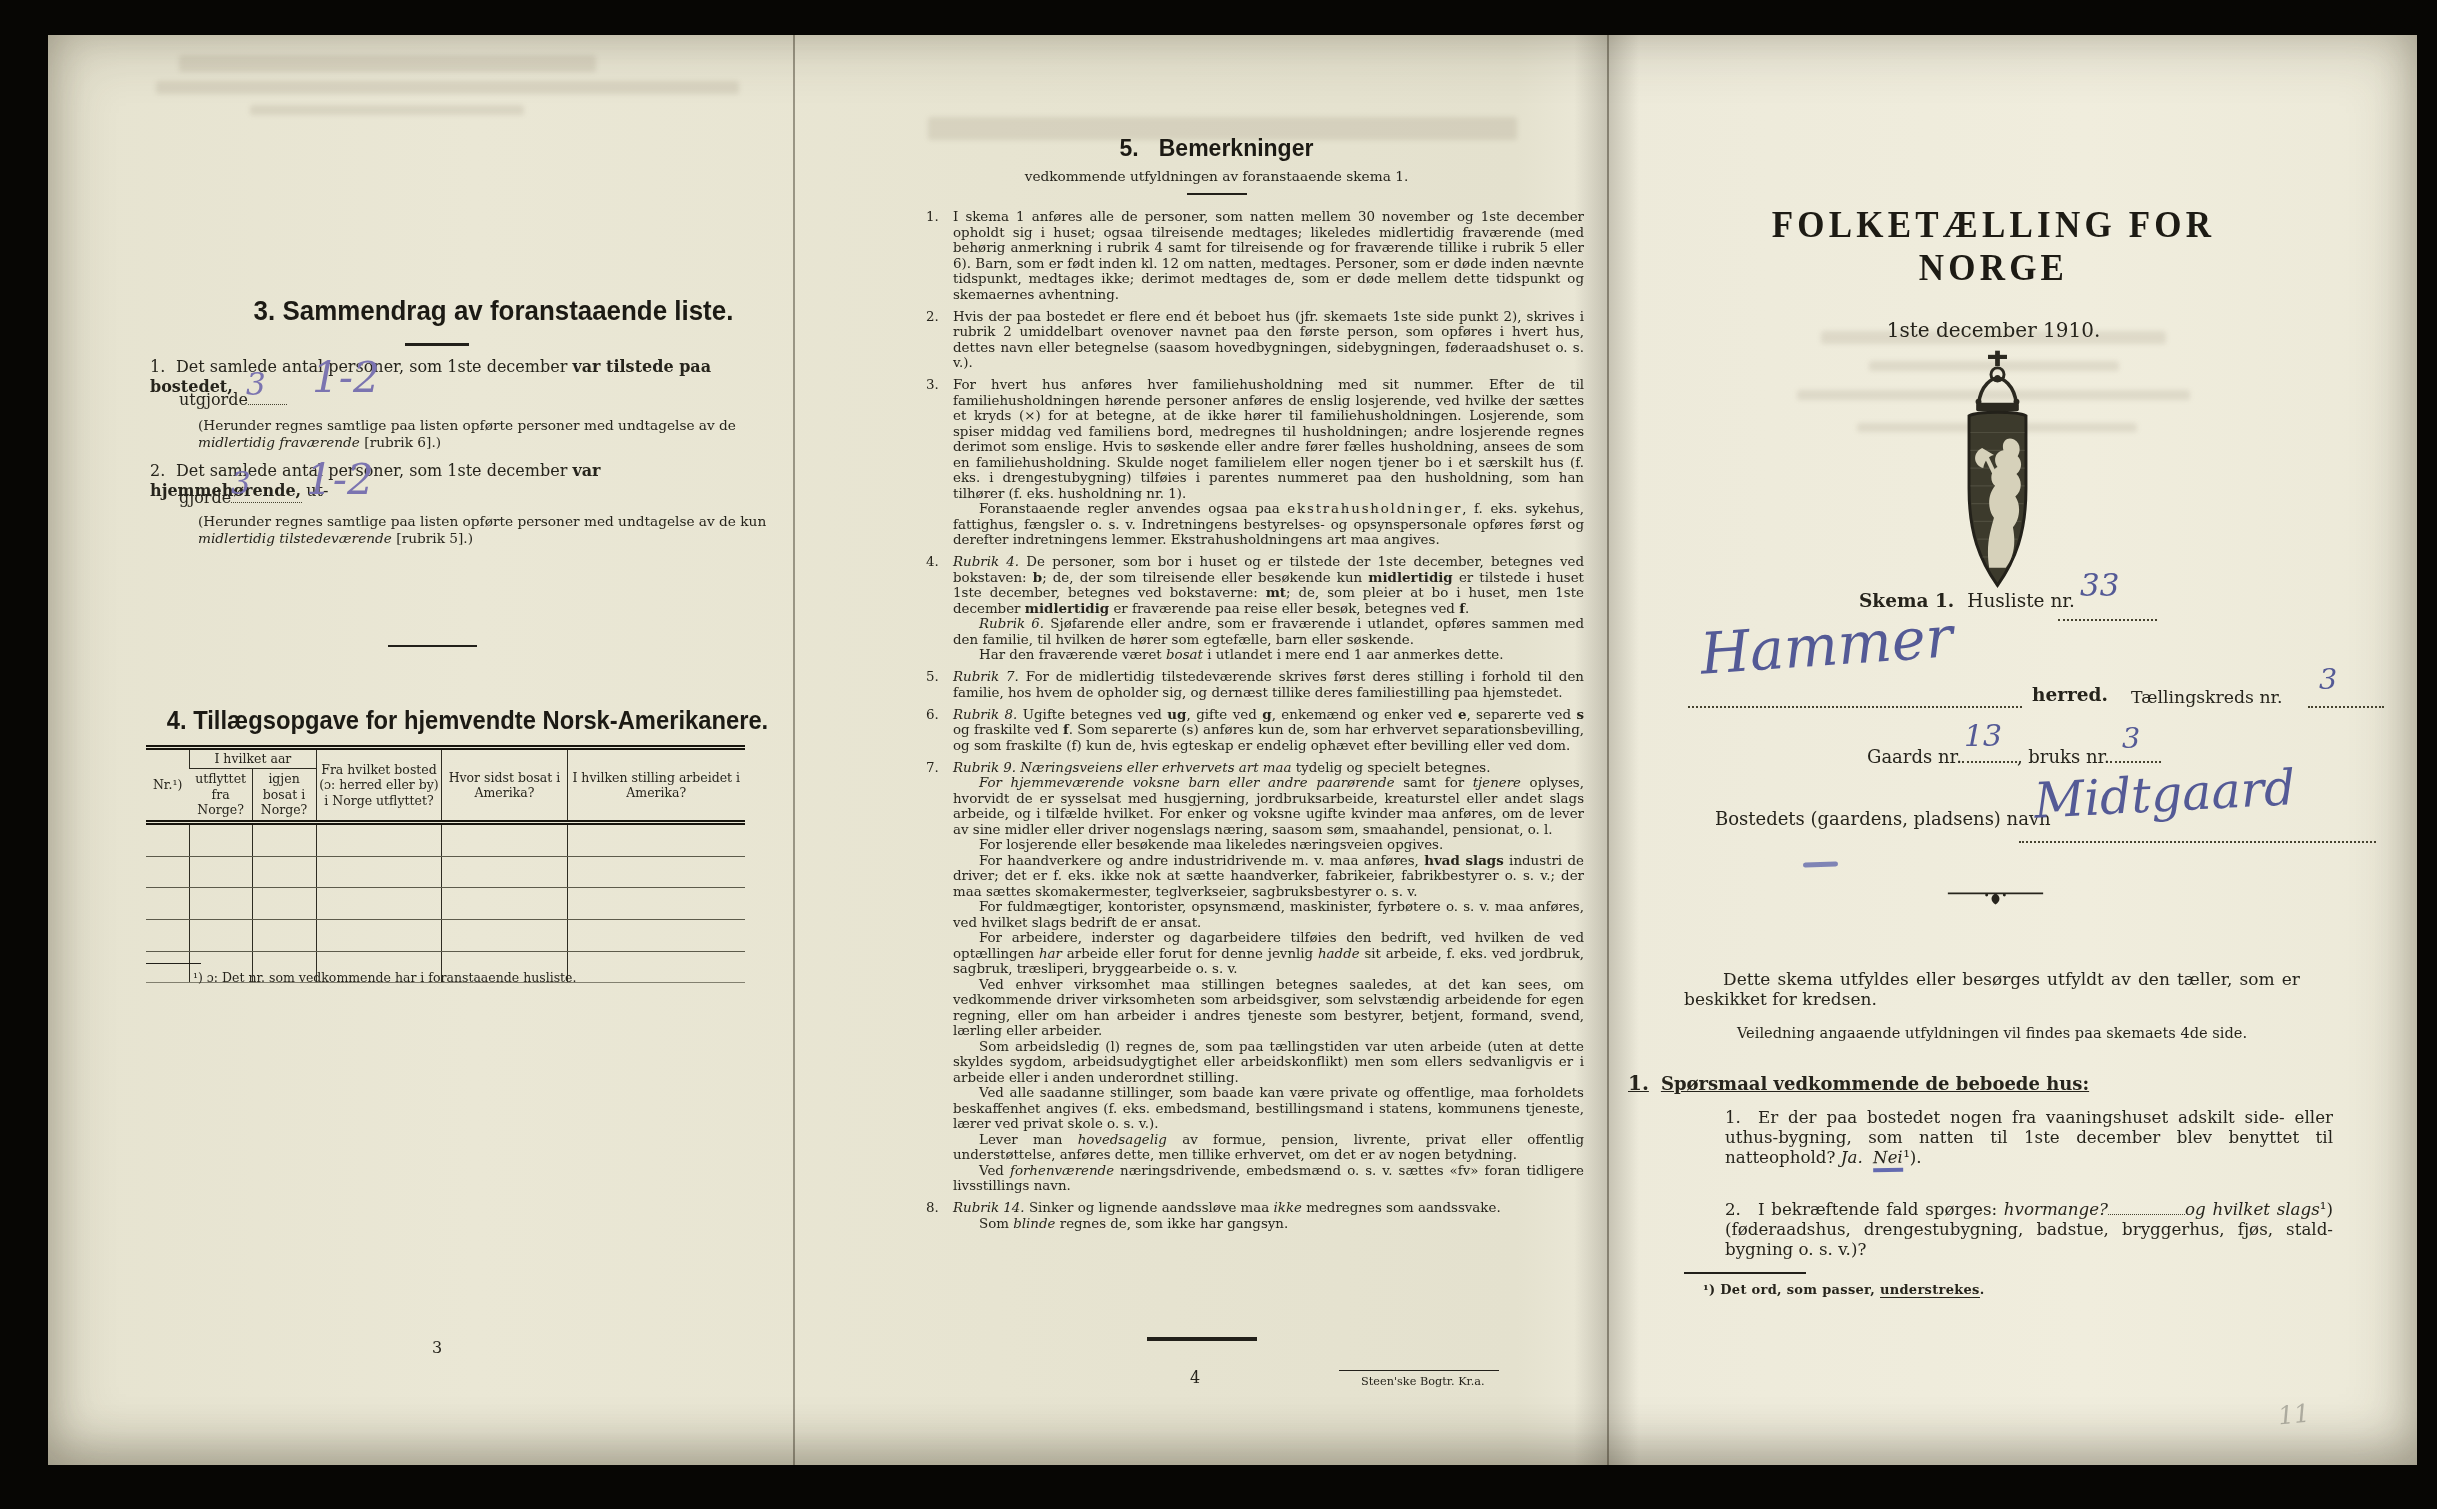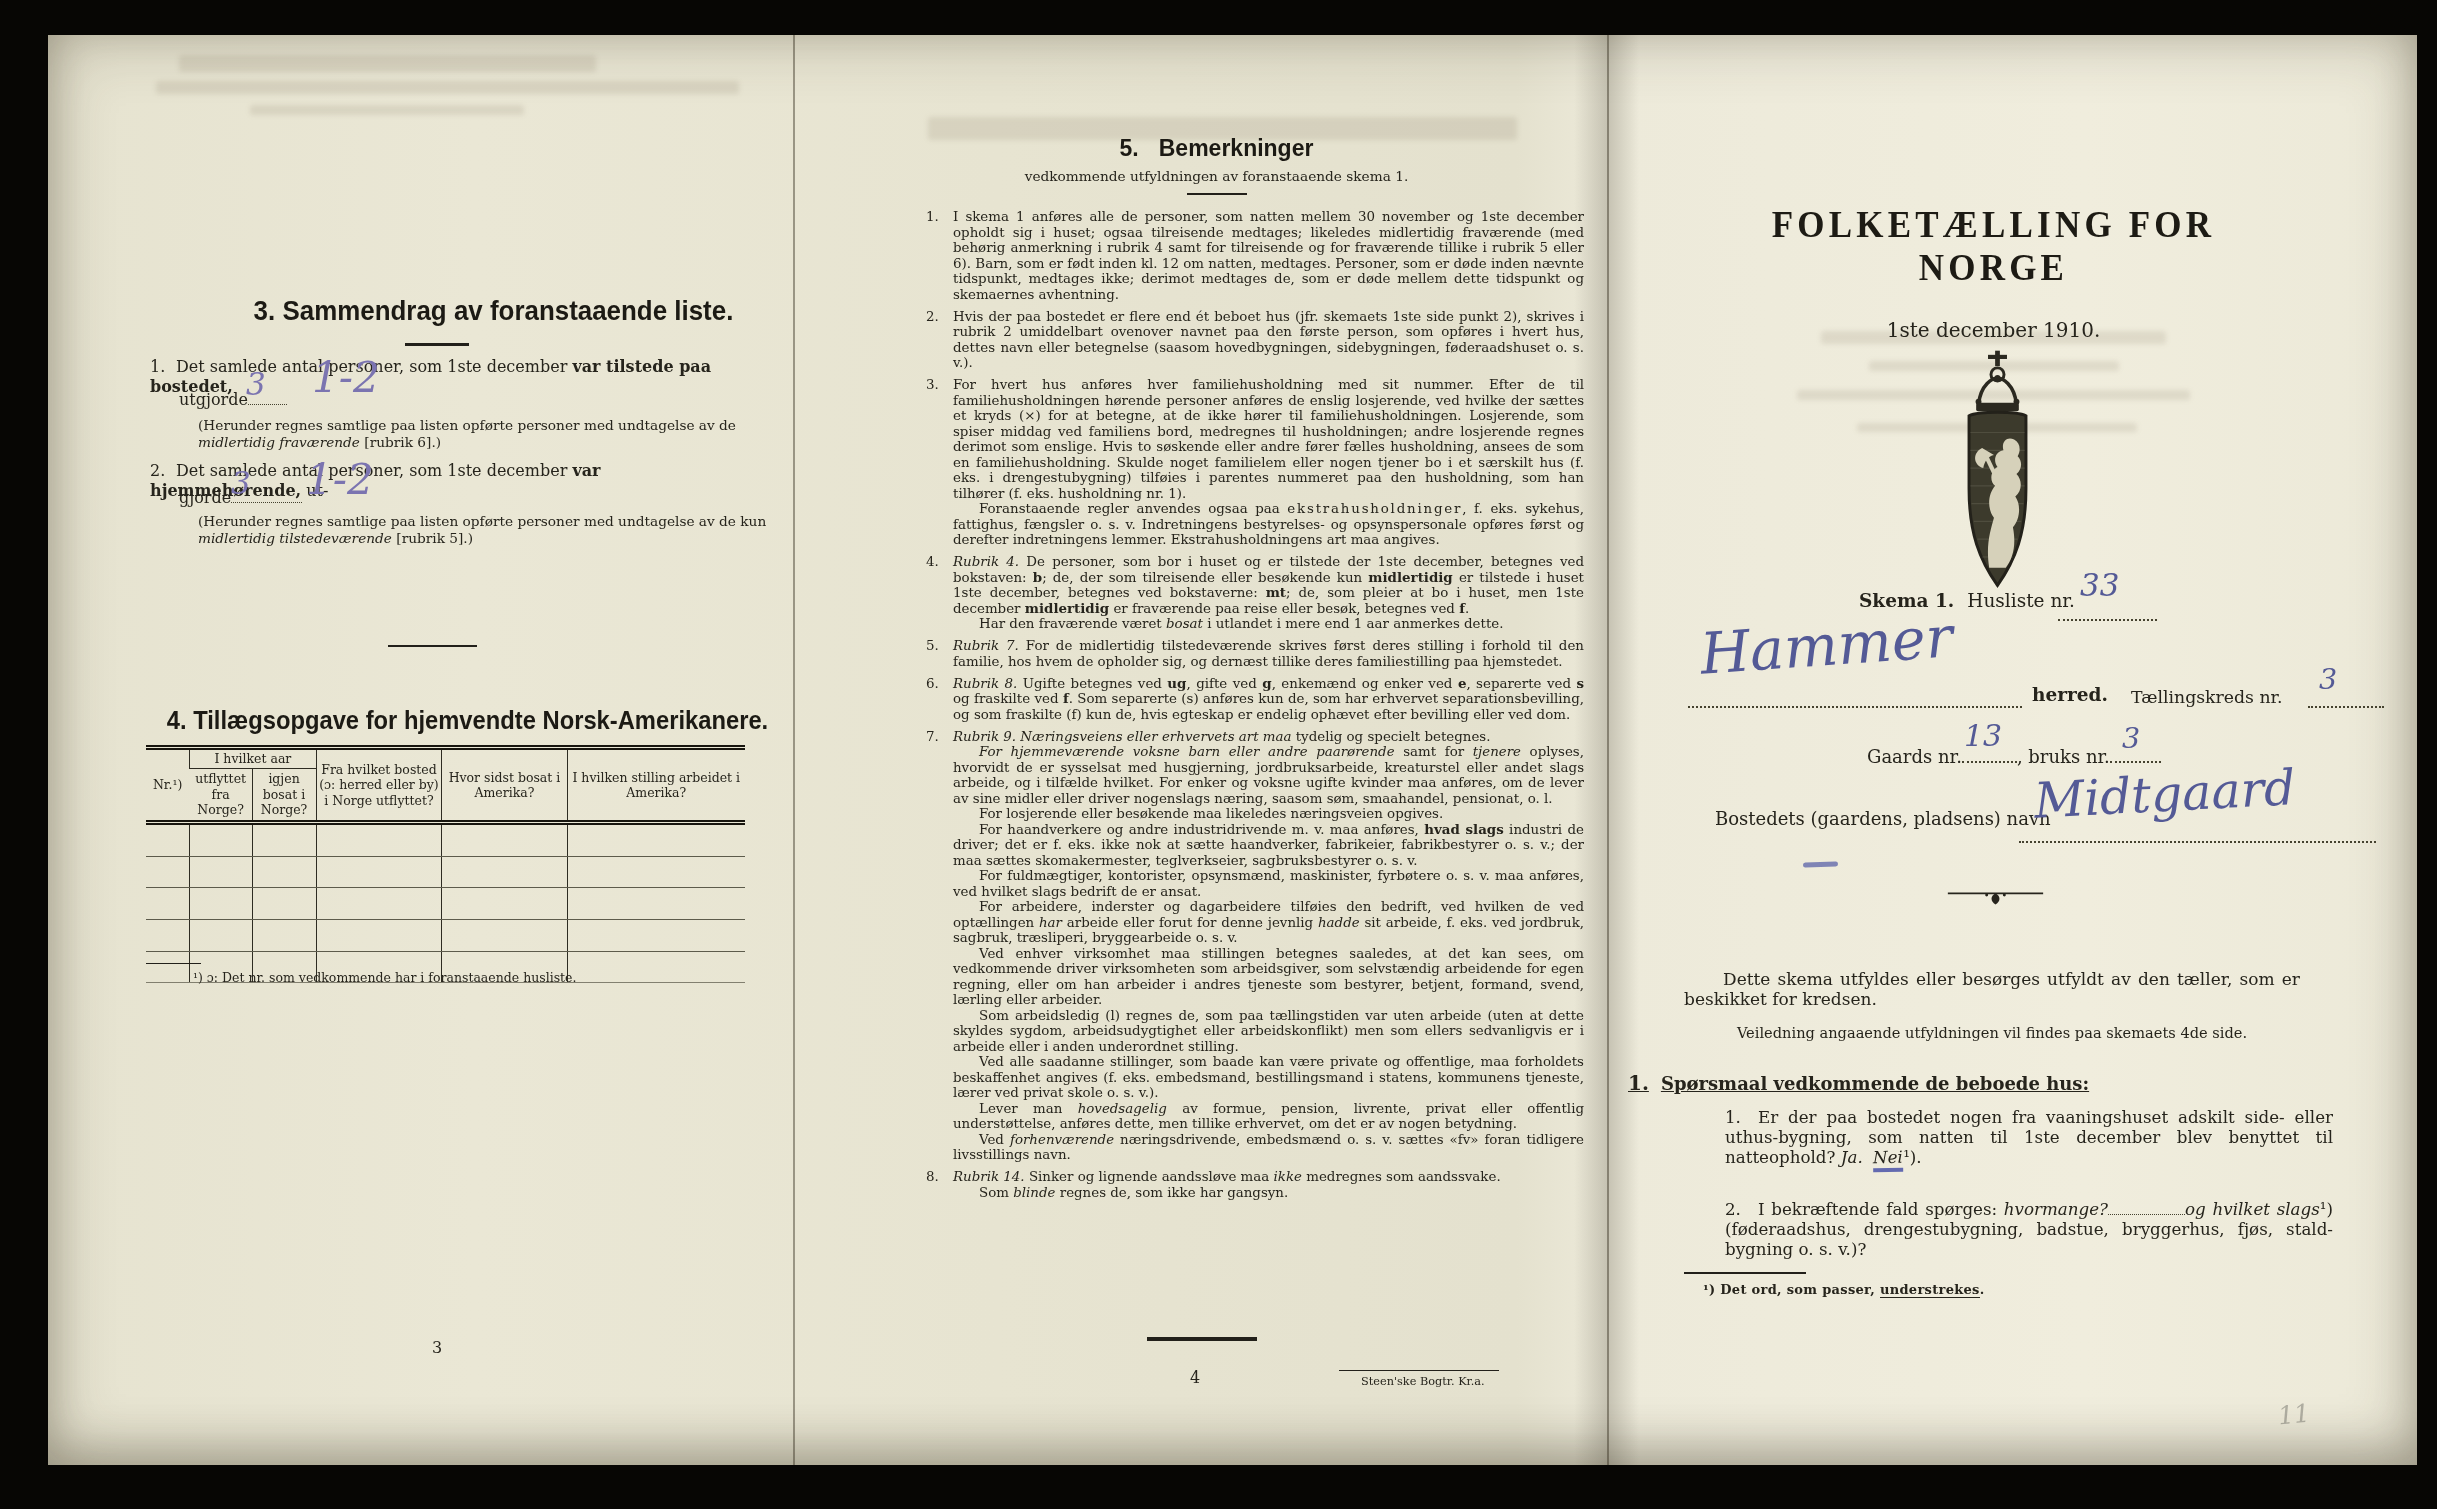--- a/index.html
+++ b/index.html
@@ -254,20 +254,21 @@
           <p>Hvis der paa bostedet er flere end ét beboet hus (jfr. skemaets 1ste side punkt 2), skrives i rubrik 2 umiddelbart ovenover navnet paa den første person, som opføres i hvert hus, dettes navn eller betegnelse (saasom hovedbygningen, sidebygningen, føderaadshuset o. s. v.).</p>
         </div>
         <div class="para">
           <span class="pnum">3.</span>
           <p>For hvert hus anføres hver familiehusholdning med sit nummer.  Efter de til familiehusholdningen hørende personer anføres de enslig losjerende, ved hvilke der sættes et kryds (×) for at betegne, at de ikke hører til familiehusholdningen.  Losjerende, som spiser middag ved familiens bord, medregnes til husholdningen; andre losjerende regnes derimot som enslige.  Hvis to søskende eller andre fører fælles husholdning, ansees de som en familiehusholdning.  Skulde noget familielem eller nogen tjener bo i et særskilt hus (f. eks. i drengestubygning) tilføies i parentes nummeret paa den husholdning, som han tilhører (f. eks. husholdning nr. 1).</p>
           <p class="cont">Foranstaaende regler anvendes ogsaa paa <span class="sp">ekstrahusholdninger</span>, f. eks. sykehus, fattighus, fængsler o. s. v.  Indretningens bestyrelses- og opsynspersonale opføres først og derefter indretningens lemmer.  Ekstrahusholdningens art maa angives.</p>
         </div>
         <div class="para">
           <span class="pnum">4.</span>
           <p><i>Rubrik 4.</i>  De personer, som bor i huset og er tilstede der 1ste december, betegnes ved bokstaven: <b>b</b>;  de, der som tilreisende eller besøkende kun <b>midlertidig</b> er tilstede i huset 1ste december, betegnes ved bokstaverne: <b>mt</b>;  de, som pleier at bo i huset, men 1ste december <b>midlertidig</b> er fraværende paa reise eller besøk, betegnes ved <b>f</b>.</p>
+          <p class="cont"><i>Rubrik 6.</i>  Sjøfarende eller andre, som er fraværende i utlandet, opføres sammen med den familie, til hvilken de hører som egtefælle, barn eller søskende.</p>
           <p class="cont">Har den fraværende været <i>bosat</i> i utlandet i mere end 1 aar anmerkes dette.</p>
         </div>
         <div class="para">
           <span class="pnum">5.</span>
           <p><i>Rubrik 7.</i>  For de midlertidig tilstedeværende skrives først deres stilling i forhold til den familie, hos hvem de opholder sig, og dernæst tillike deres familiestilling paa hjemstedet.</p>
         </div>
         <div class="para">
           <span class="pnum">6.</span>
           <p><i>Rubrik 8.</i>  Ugifte betegnes ved <b>ug</b>, gifte ved <b>g</b>, enkemænd og enker ved <b>e</b>, separerte ved <b>s</b> og fraskilte ved <b>f</b>.  Som separerte (s) anføres kun de, som har erhvervet separationsbevilling, og som fraskilte (f) kun de, hvis egteskap er endelig ophævet efter bevilling eller ved dom.</p>
         </div>

